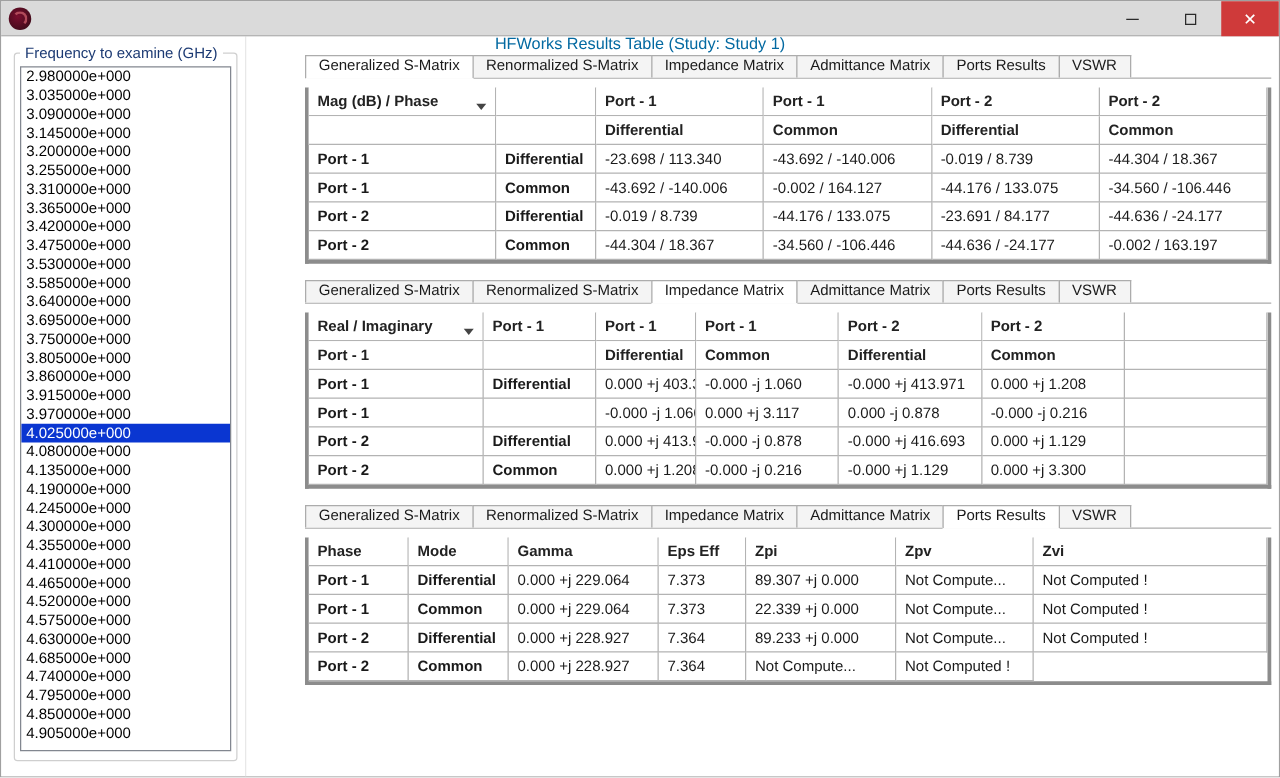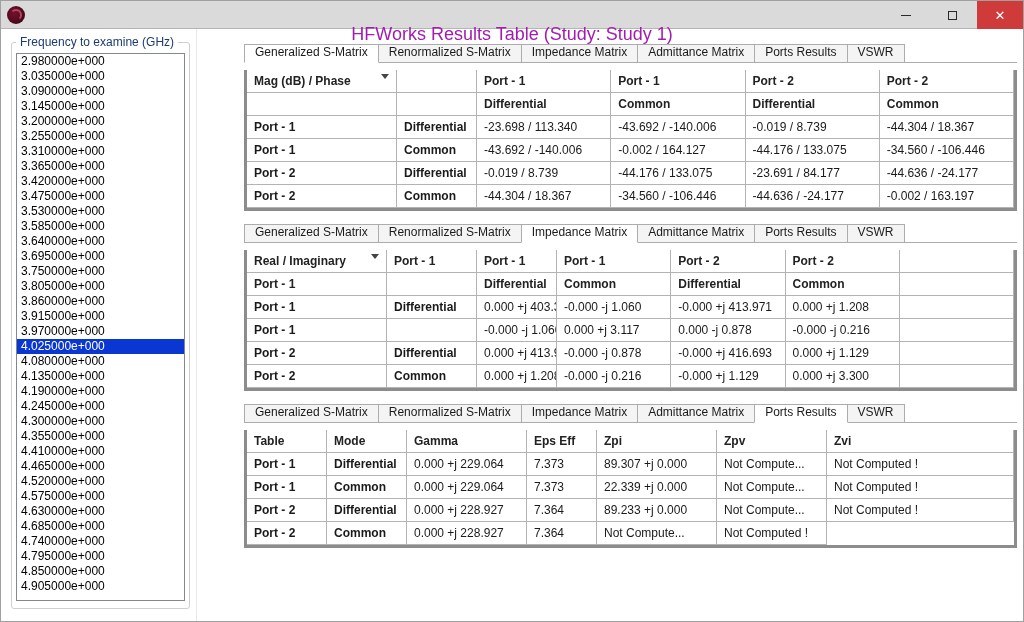--- a/index.html
+++ b/index.html
@@ -38,23 +38,23 @@
     top: 3px; left: 3px; right: 3px; bottom: 3px;
     border: 2px solid #b14a5a;
     border-left-color: transparent;
     border-bottom-color: transparent;
     border-radius: 50%;
   }
   .title-bar .title {
     position: absolute;
     left: 0; right: 0;
     text-align: center;
-    font-size: 18px;
+    font-size: 13px;
     pointer-events: none;
-    color: #a21caf;
+    color: #0369a1;
     margin-top: 40px;
   }
   .title-bar .win-btn-group {
     position: absolute; right: 0; top: 0;
     display: flex; height: 28px;
   }
   .title-bar .win-btn {
     width: 46px; height: 100%;
     display: flex; align-items: center; justify-content: center;
     font-family: sans-serif;
@@ -157,21 +157,21 @@
   .cell {
     border-right: 1px solid #b3b3b3;
     border-bottom: 1px solid #b3b3b3;
     padding: 4px 7px;
     white-space: nowrap;
     overflow: hidden;
     color: #1a1a1a;
   }
   .cell.header { background: #fff; font-weight: 600; color: #222; }
   .cell.sel {
-    display: flex; align-items: flex-start; justify-content: space-between;
+    display: flex; align-items: flex-end; justify-content: space-between;
     gap: 6px;
   }
   .chev {
     width: 0; height: 0;
     border-left: 4px solid transparent;
     border-right: 4px solid transparent;
     border-top: 5px solid #444;
   }
   .cell.bold { font-weight: 600; }
 
@@ -369,21 +369,21 @@
           <div class="tab">Generalized S-Matrix</div>
           <div class="tab">Renormalized S-Matrix</div>
           <div class="tab">Impedance Matrix</div>
           <div class="tab">Admittance Matrix</div>
           <div class="tab active">Ports Results</div>
           <div class="tab">VSWR</div>
         </div>
         <div style="height:8px;"></div>
         <div class="table-wrap">
           <div class="grid" id="ports-grid" style="grid-template-columns: 80px 80px 120px 70px 120px 110px 1fr;">
-              <div class="cell header bold">Table</div>
+              <div class="cell header bold">Phase</div>
               <div class="cell header bold">Mode</div>
               <div class="cell header bold">Gamma</div>
               <div class="cell header bold">Eps Eff</div>
               <div class="cell header bold">Zpi</div>
               <div class="cell header bold">Zpv</div>
               <div class="cell header bold">Zvi</div>
               <div class="cell bold">Port - 1</div>
               <div class="cell bold">Differential</div>
               <div class="cell ">0.000 +j 229.064</div>
               <div class="cell ">7.373</div>

